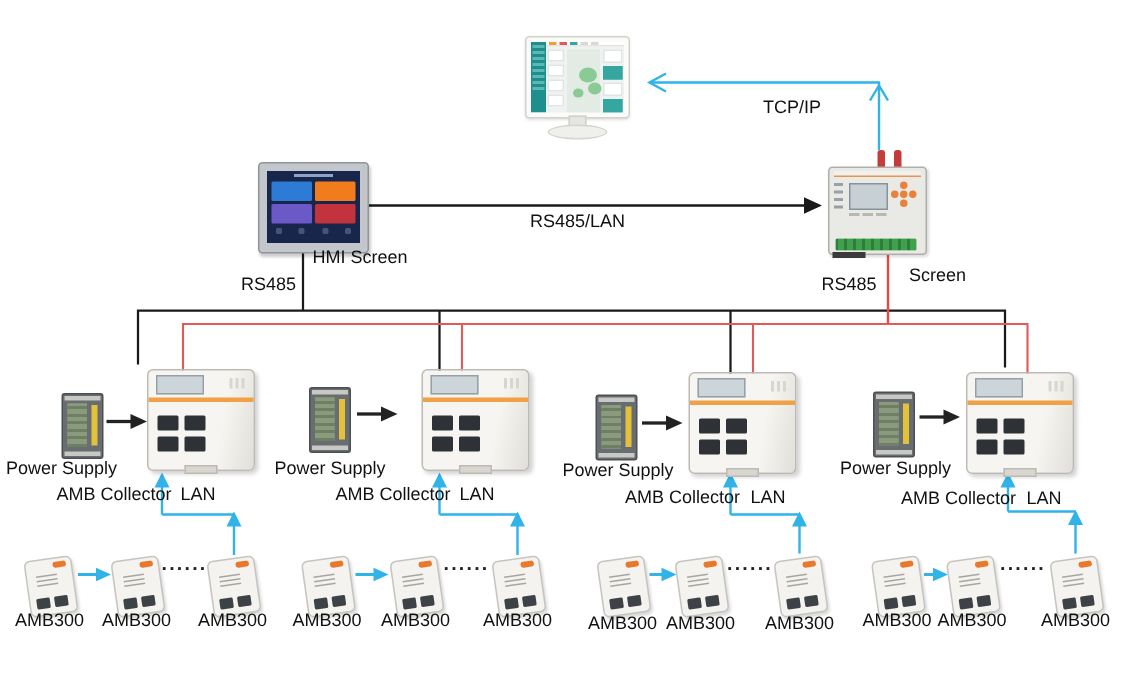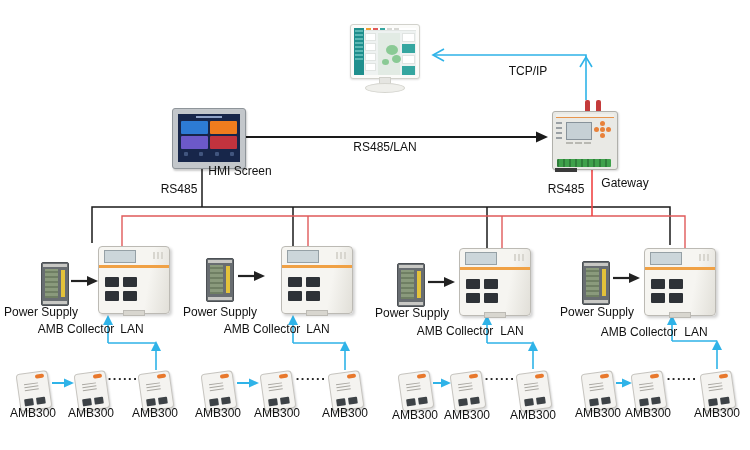--- a/index.html
+++ b/index.html
@@ -499,21 +499,21 @@
         <i></i>
         <i></i>
       </span>
   </div>
 
   <div class="lbl c" style="left:339px;top:140px;width:92px;">RS485/LAN</div>
   <div class="lbl c" style="left:496px;top:64px;width:64px;">TCP/IP</div>
   <div class="lbl c" style="left:203px;top:164px;width:74px;">HMI Screen</div>
   <div class="lbl c" style="left:157px;top:182px;width:44px;">RS485</div>
   <div class="lbl c" style="left:544px;top:182px;width:44px;">RS485</div>
-  <div class="lbl c" style="left:595px;top:176px;width:60px;">Gateway</div>
+  <div class="lbl c" style="left:595px;top:176px;width:60px;">Screen</div>
 
   <div class="lbl c" style="left:4px;top:305px;width:72px;">Power Supply</div>
   <div class="lbl c" style="left:36px;top:322px;width:80px;">AMB Collector</div>
   <div class="lbl c" style="left:117px;top:322px;width:30px;">LAN</div>
   <div class="dots" style="left:103px;top:368px;width:40px;">......</div>
   <div class="lbl c" style="left:8px;top:406px;width:50px;">AMB300</div>
   <div class="lbl c" style="left:66px;top:406px;width:50px;">AMB300</div>
   <div class="lbl c" style="left:130px;top:406px;width:50px;">AMB300</div>
 
   <div class="lbl c" style="left:183px;top:305px;width:72px;">Power Supply</div>

